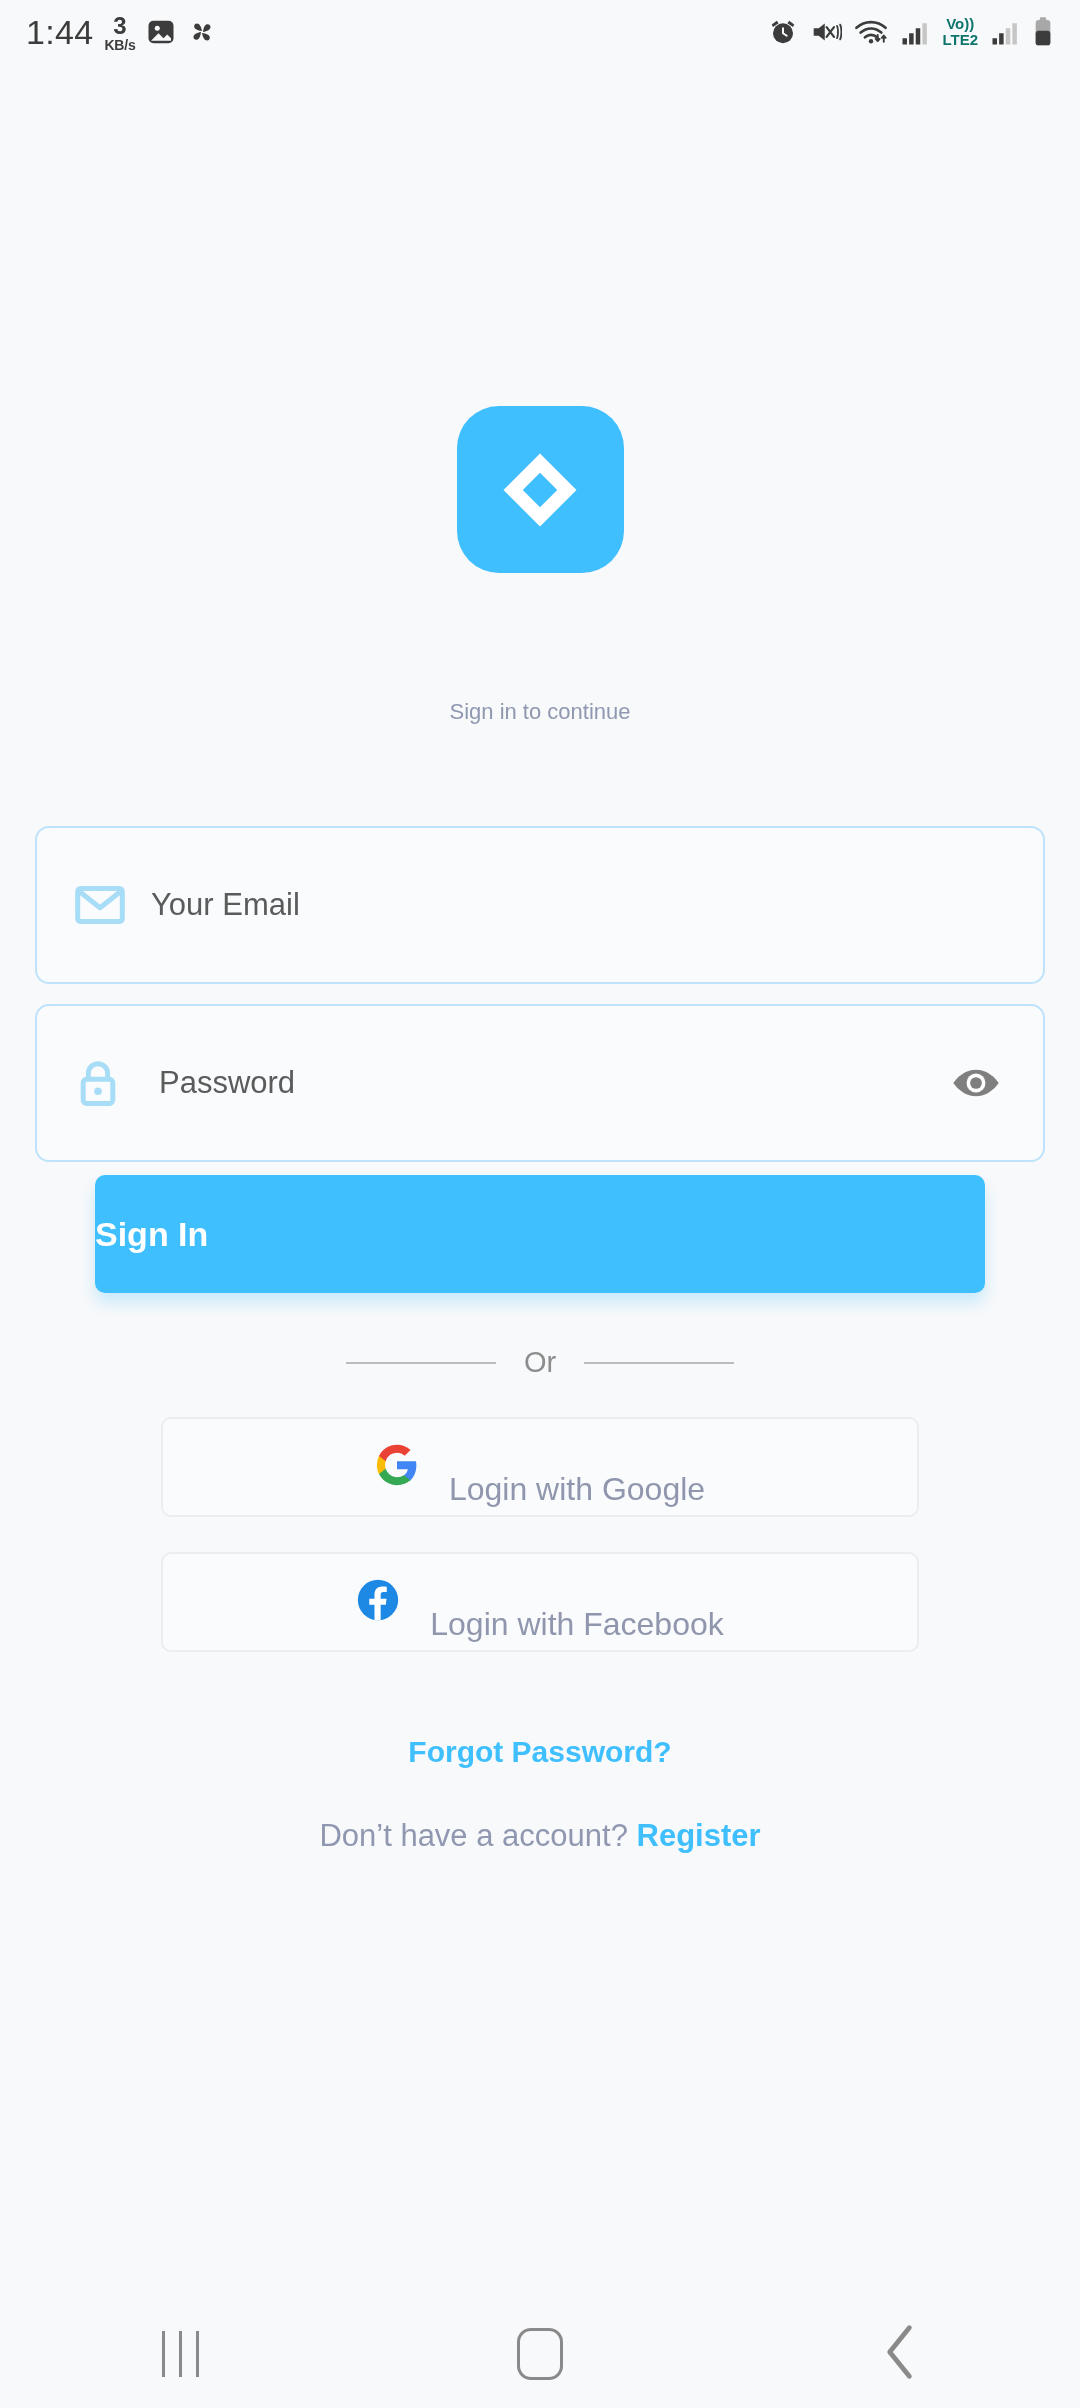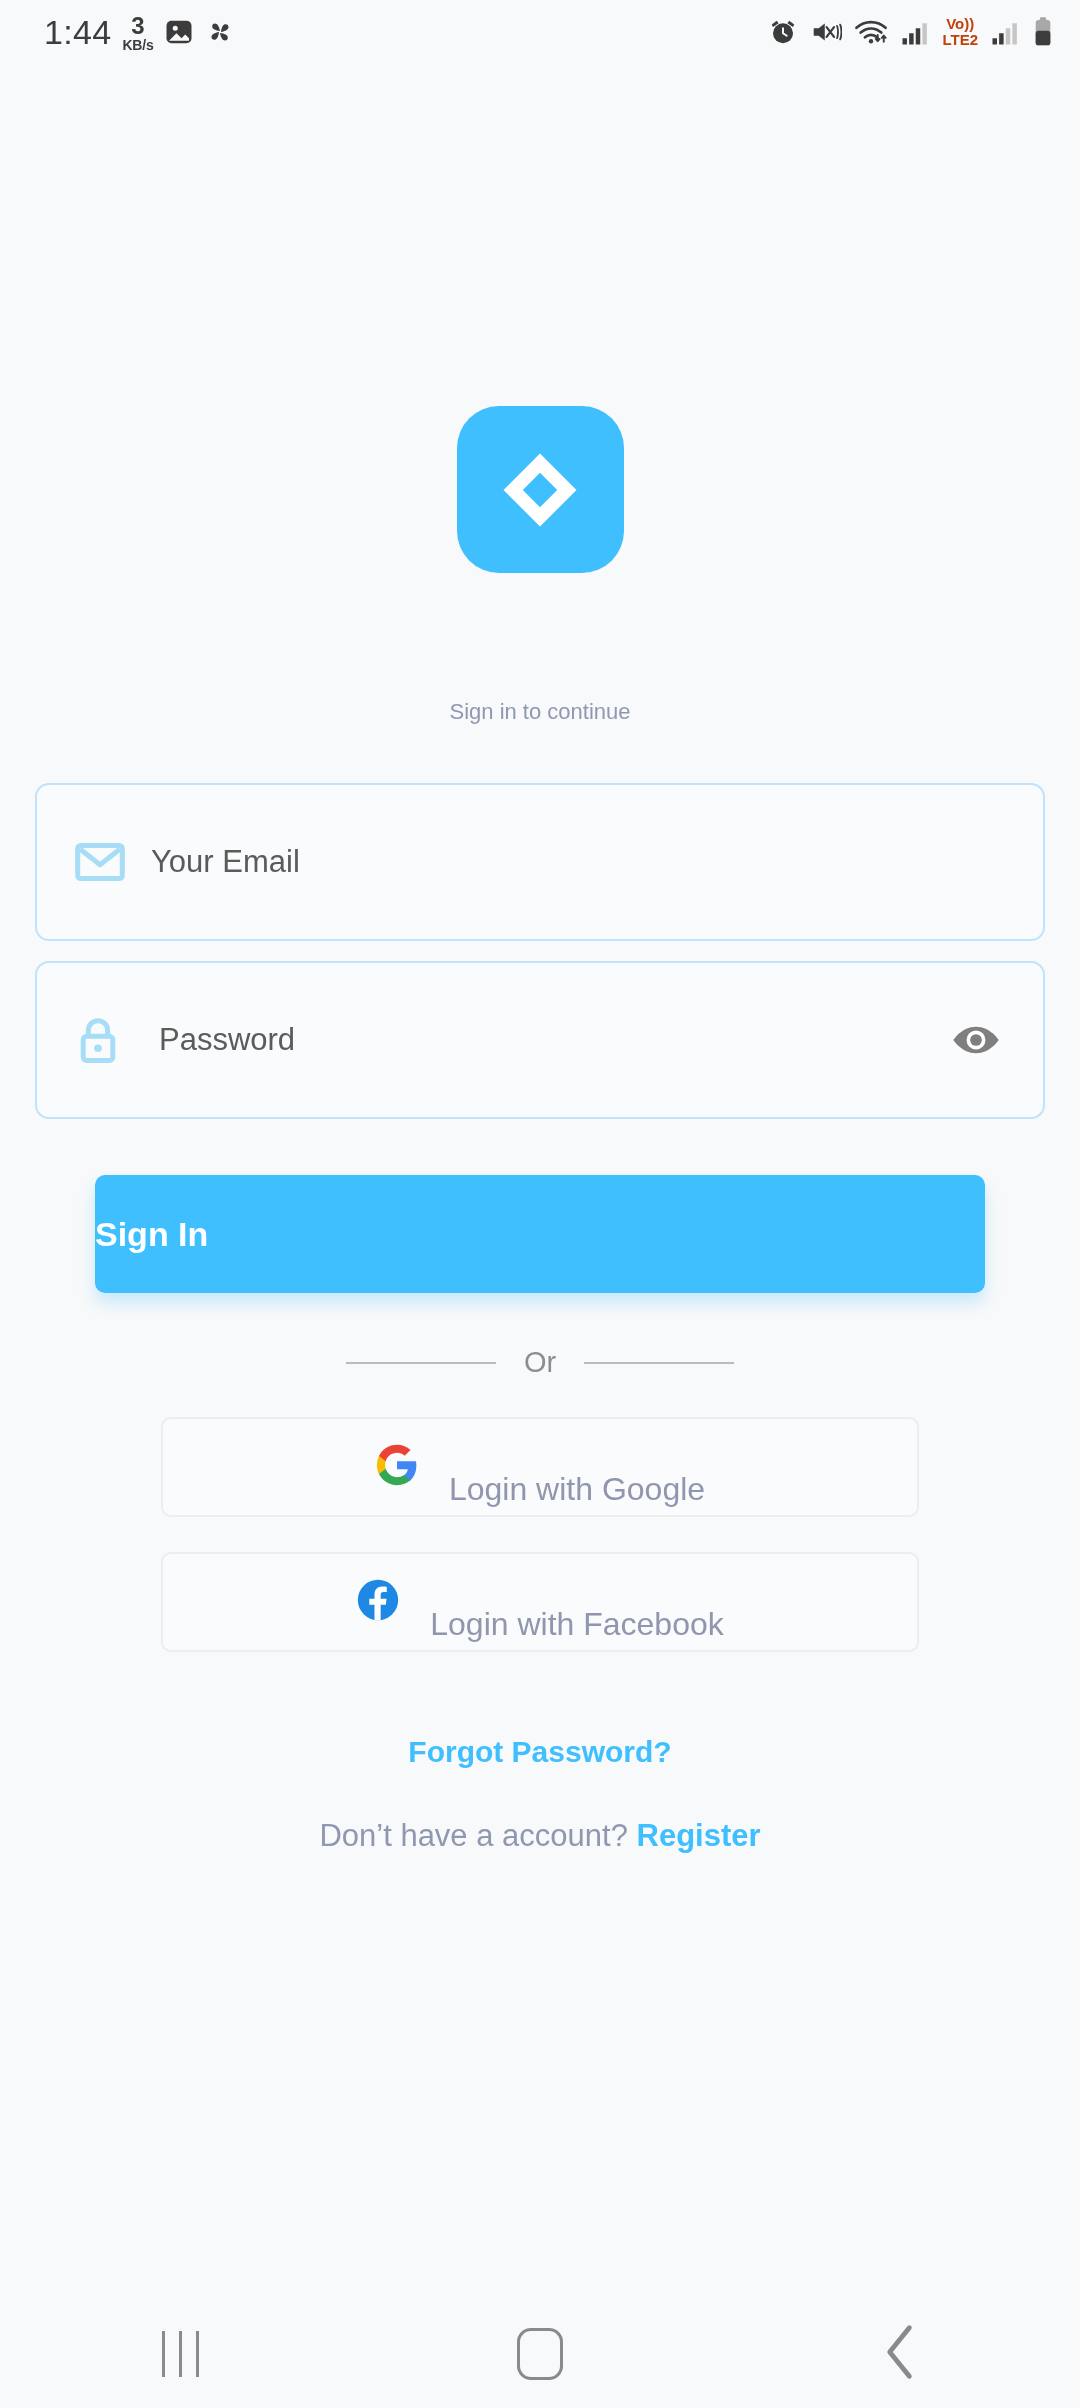--- a/index.html
+++ b/index.html
@@ -11,29 +11,29 @@
   }
   .screen { position:relative; width:1080px; height:2408px; background:#f8f9fa; }
 
   
   .statusbar {
     position:absolute; top:0; left:0; width:1080px; height:64px;
     display:flex; align-items:center; justify-content:space-between;
     padding:0 26px;
   }
   .sb-left { display:flex; align-items:center; gap:11px; }
-  .sb-time { font-size:34px; color:#3c3c3c; letter-spacing:0.3px;margin-left:18px; }
+  .sb-time { font-size:34px; color:#3c3c3c; letter-spacing:0.3px; }
   .sb-speed { display:flex; flex-direction:column; align-items:center; line-height:1;
               color:#3c3c3c; margin-top:2px; }
   .sb-speed .n { font-size:24px; font-weight:bold; }
   .sb-speed .u { font-size:14px; font-weight:bold; letter-spacing:-0.2px; }
   .sb-right { display:flex; align-items:center; gap:12px; }
   .ico { display:block; }
   .volte { display:flex; flex-direction:column; align-items:center; line-height:1.05;
-           color:#c2410c; font-size:15px; font-weight:bold; }
+           color:#0f766e; font-size:15px; font-weight:bold; }
 
   
   .logo-wrap { position:absolute; top:406px; left:0; width:1080px;
                display:flex; justify-content:center; }
   .logo {
     width:167px; height:167px; border-radius:42px; background:#40bfff;
     display:flex; align-items:center; justify-content:center;
   }
 
   
@@ -43,21 +43,21 @@
   }
   .subtitle {
     position:absolute; top:699px; left:0; width:1080px; text-align:center;
     font-size:22px; color:#9098b1;
   }
 
   
   .field {
     position:absolute; left:35px; width:1010px; height:158px;
     border:2px solid #bfe3fb; border-radius:14px; background:#fafbfc;
-    display:flex; align-items:center; padding:0 38px;
+    display:flex; align-items:center; padding:0 38px;margin-top:43px;
   }
   .field.email { top:783px; }
   .field.password { top:961px;gap:8px; }
   .field-icon { flex:0 0 auto; width:56px; display:flex; align-items:center; }
   .field-text { font-size:31px; color:#5b5b5b; margin-left:20px; flex:1; }
   .eye-btn { flex:0 0 auto; width:58px; display:flex; align-items:center; justify-content:center; }
 
   
   .signin {
     position:absolute; top:1175px; left:95px; width:890px; height:118px;

